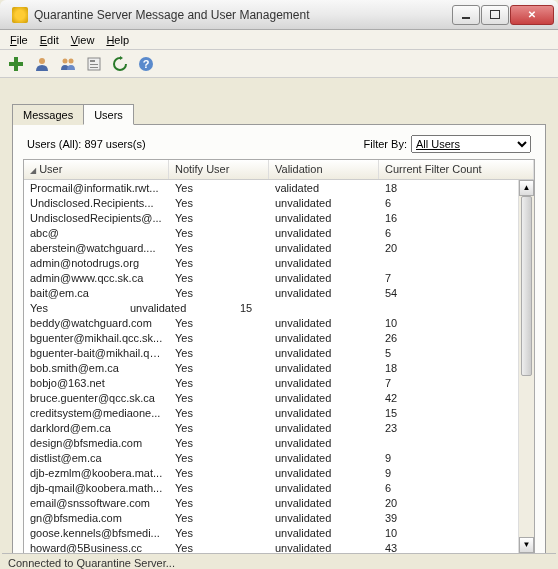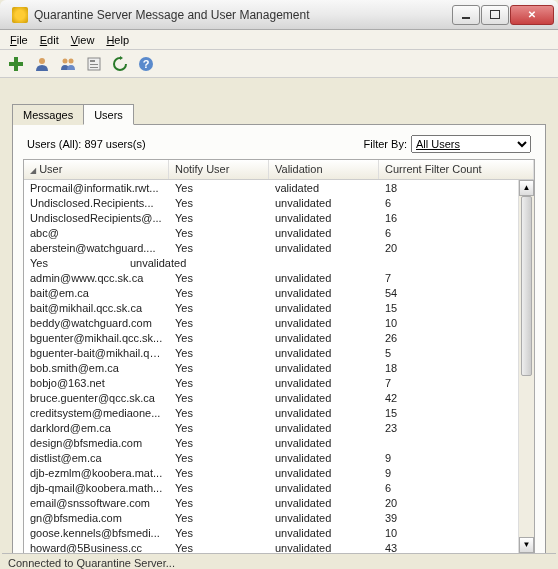--- a/index.html
+++ b/index.html
@@ -164,37 +164,37 @@
             <div class="td c3">unvalidated</div>
             <div class="td c4">6</div>
           </div>
           <div class="trow">
             <div class="td c1">aberstein@watchguard....</div>
             <div class="td c2">Yes</div>
             <div class="td c3">unvalidated</div>
             <div class="td c4">20</div>
           </div>
           <div class="trow">
+            <div class="td c1">admin@notodrugs.org</div>
             <div class="td c2">Yes</div>
             <div class="td c3">unvalidated</div>
           </div>
           <div class="trow">
             <div class="td c1">admin@www.qcc.sk.ca</div>
             <div class="td c2">Yes</div>
             <div class="td c3">unvalidated</div>
             <div class="td c4">7</div>
           </div>
           <div class="trow">
             <div class="td c1">bait@em.ca</div>
             <div class="td c2">Yes</div>
             <div class="td c3">unvalidated</div>
             <div class="td c4">54</div>
           </div>
           <div class="trow">
-            <div class="td c1">bait@mikhail.qcc.sk.ca</div>
             <div class="td c2">Yes</div>
             <div class="td c3">unvalidated</div>
             <div class="td c4">15</div>
           </div>
           <div class="trow">
             <div class="td c1">beddy@watchguard.com</div>
             <div class="td c2">Yes</div>
             <div class="td c3">unvalidated</div>
             <div class="td c4">10</div>
           </div>

